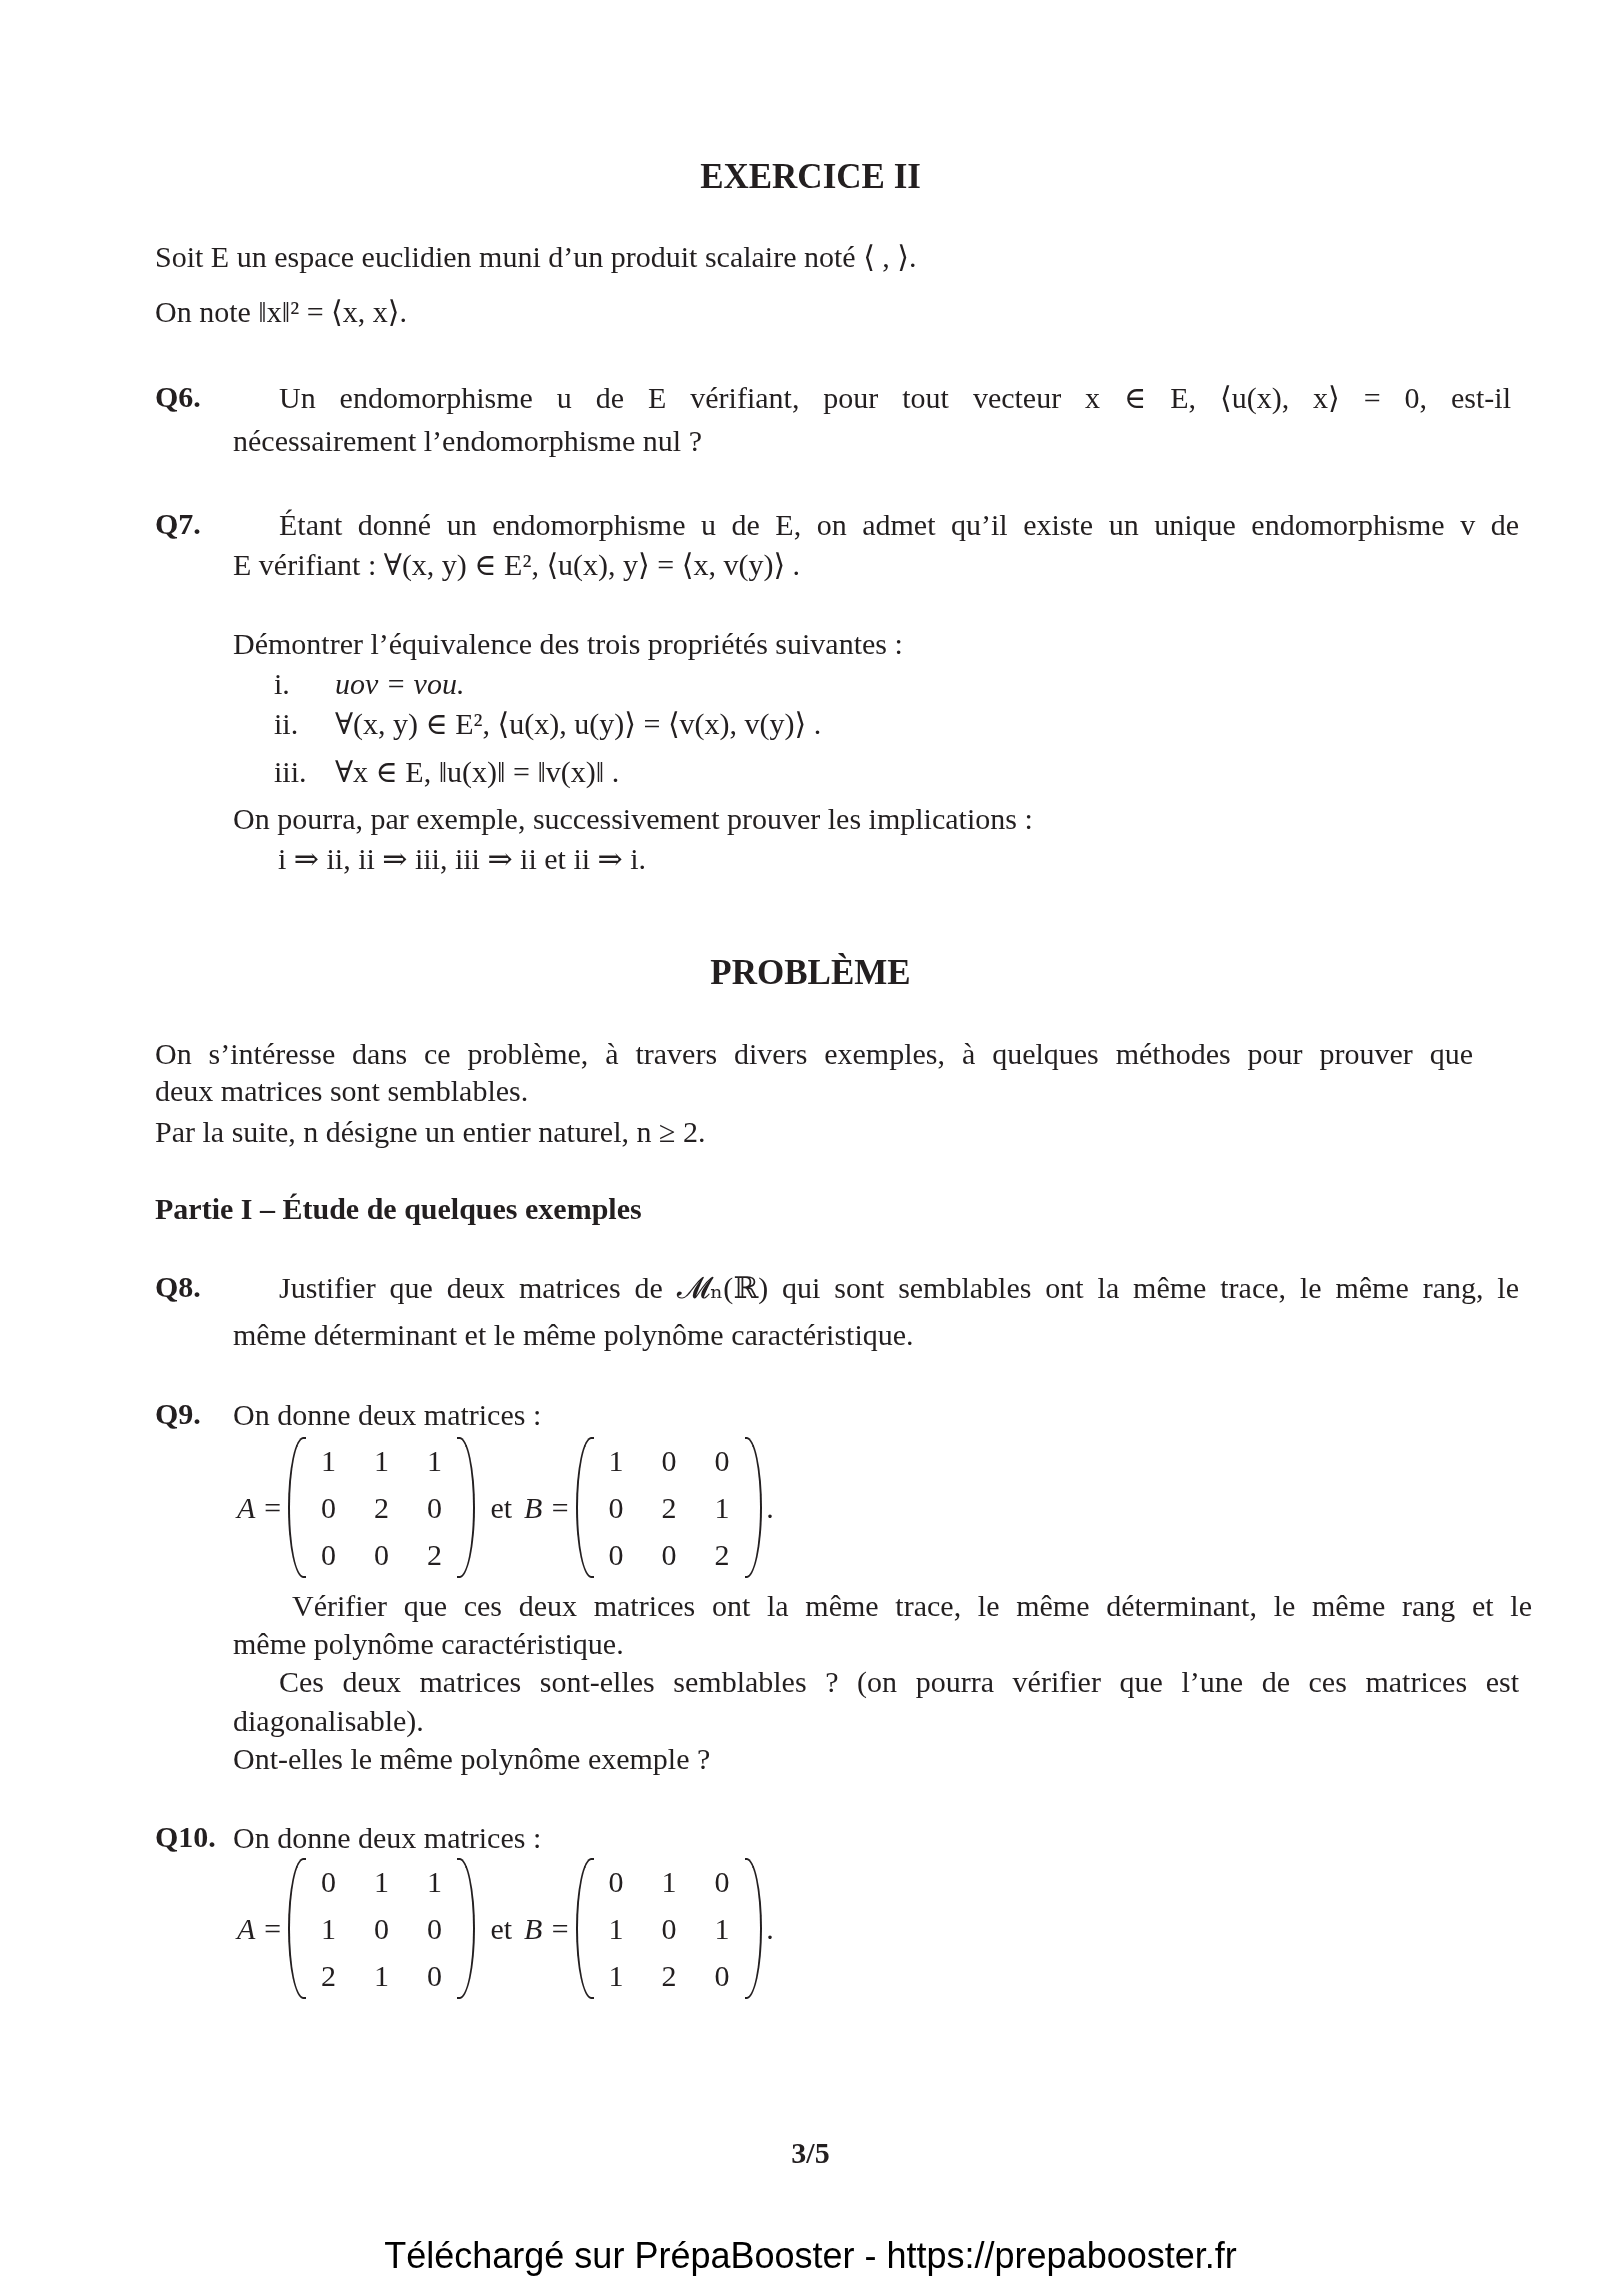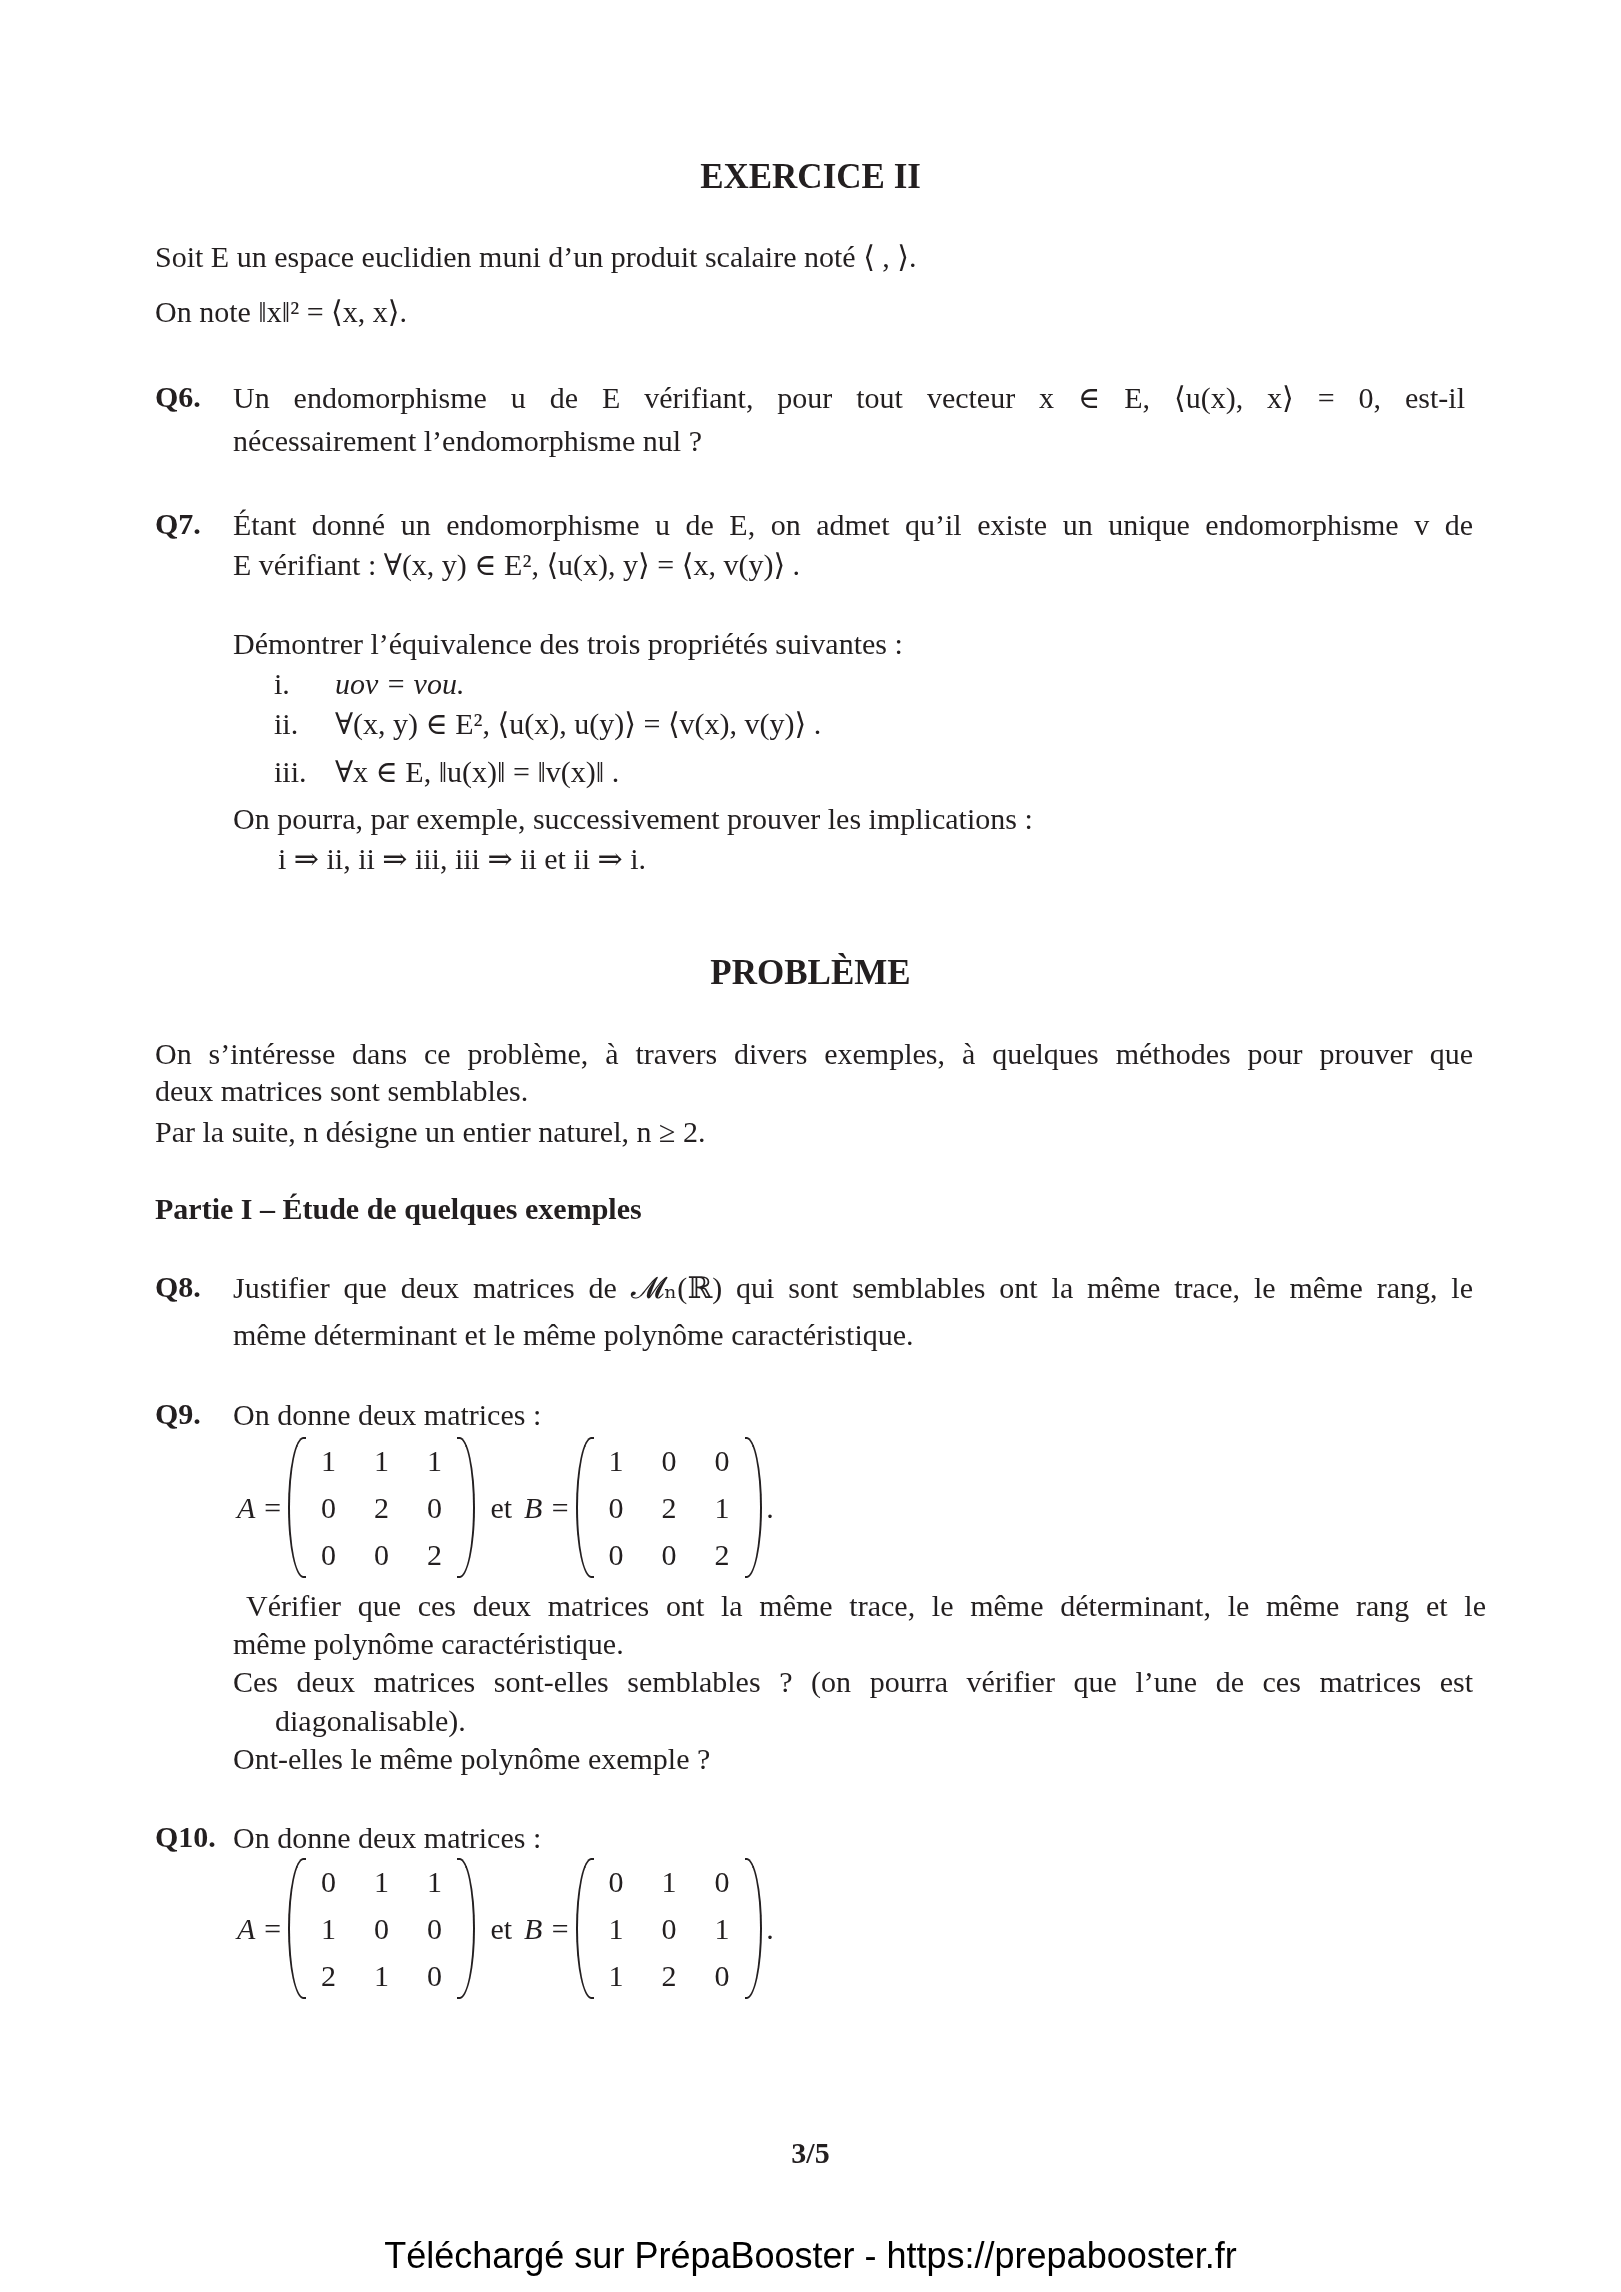--- a/index.html
+++ b/index.html
@@ -4,21 +4,21 @@
   <style>
     html, body { margin: 0; padding: 0; background: #ffffff; }
     body { width: 1621px; height: 2293px; position: relative; overflow: hidden;
            font-family: "Liberation Serif", "DejaVu Serif", serif; color: #231f20; }
     .abs { position: absolute; white-space: nowrap; }
     .txt { font-size: 30px; line-height: 35px; }
     .h1 { font-size: 35px; font-weight: bold; text-align: center; left: 0; width: 1621px; }
     .bold { font-weight: bold; }
     .it { font-style: italic; }
     .qlabel { font-weight: bold; font-size: 30px; left: 155px; }
-    .justify { width: 1310px; text-align: justify; text-align-last: justify; white-space: normal; }
+    .justify { width: 1310px; text-align: justify; text-align-last: justify; white-space: normal; margin-left: 46px; }
     .fullw { width: 1318px; text-align: justify; text-align-last: justify; white-space: normal; }
     .matrix { position: absolute; display: flex; align-items: center; font-size: 30px; }
     .mlabel { margin-right: 5.9px; }
     .mbody { position: relative; display: grid; grid-template-columns: 53px 53px 53px; grid-auto-rows: 47px;
              padding: 0 13.7px; align-items: center; justify-items: center; }
     .mbody::before, .mbody::after { content: ""; position: absolute; top: 0; bottom: 0; width: 15.7px;
              border: 2px solid #231f20; }
     .mbody::before { left: 0; border-right: none; border-radius: 15.7px 0 0 15.7px / 71px 0 0 71px; }
     .mbody::after { right: 0; border-left: none; border-radius: 0 15.7px 15.7px 0 / 0 71px 71px 0; }
     .et { margin: 0 11.8px 0 15.7px; }
@@ -90,21 +90,21 @@
     <span>0</span>
     <span>0</span>
     <span>2</span>
   </div>
   <span style="margin-left:3.9px;">.</span>
 </div>
 
 <div class="abs txt justify" style="left:246px; top:1588px; width:1240px;">Vérifier que ces deux matrices ont la même trace, le même déterminant, le même rang et le</div>
 <div class="abs txt" style="left:233px; top:1626px;">même polynôme caractéristique.</div>
 <div class="abs txt justify" style="left:233px; top:1664px; width:1240px;">Ces deux matrices sont-elles semblables ? (on pourra vérifier que l’une de ces matrices est</div>
-<div class="abs txt" style="left:233px; top:1703px;margin-left:42px;">diagonalisable).</div>
+<div class="abs txt" style="left:233px; top:1703px;">diagonalisable).</div>
 <div class="abs txt" style="left:233px; top:1741px;">Ont-elles le même polynôme exemple ?</div>
 
 <div class="abs qlabel" style="top:1820px;">Q10.</div>
 <div class="abs txt" style="left:233px; top:1820px;">On donne deux matrices :</div>
 
 <div class="matrix" style="left:237px; top:1858px;">
   <span class="it mlabel">A =</span>
   <div class="mbody">
     <span>0</span>
     <span>1</span>

